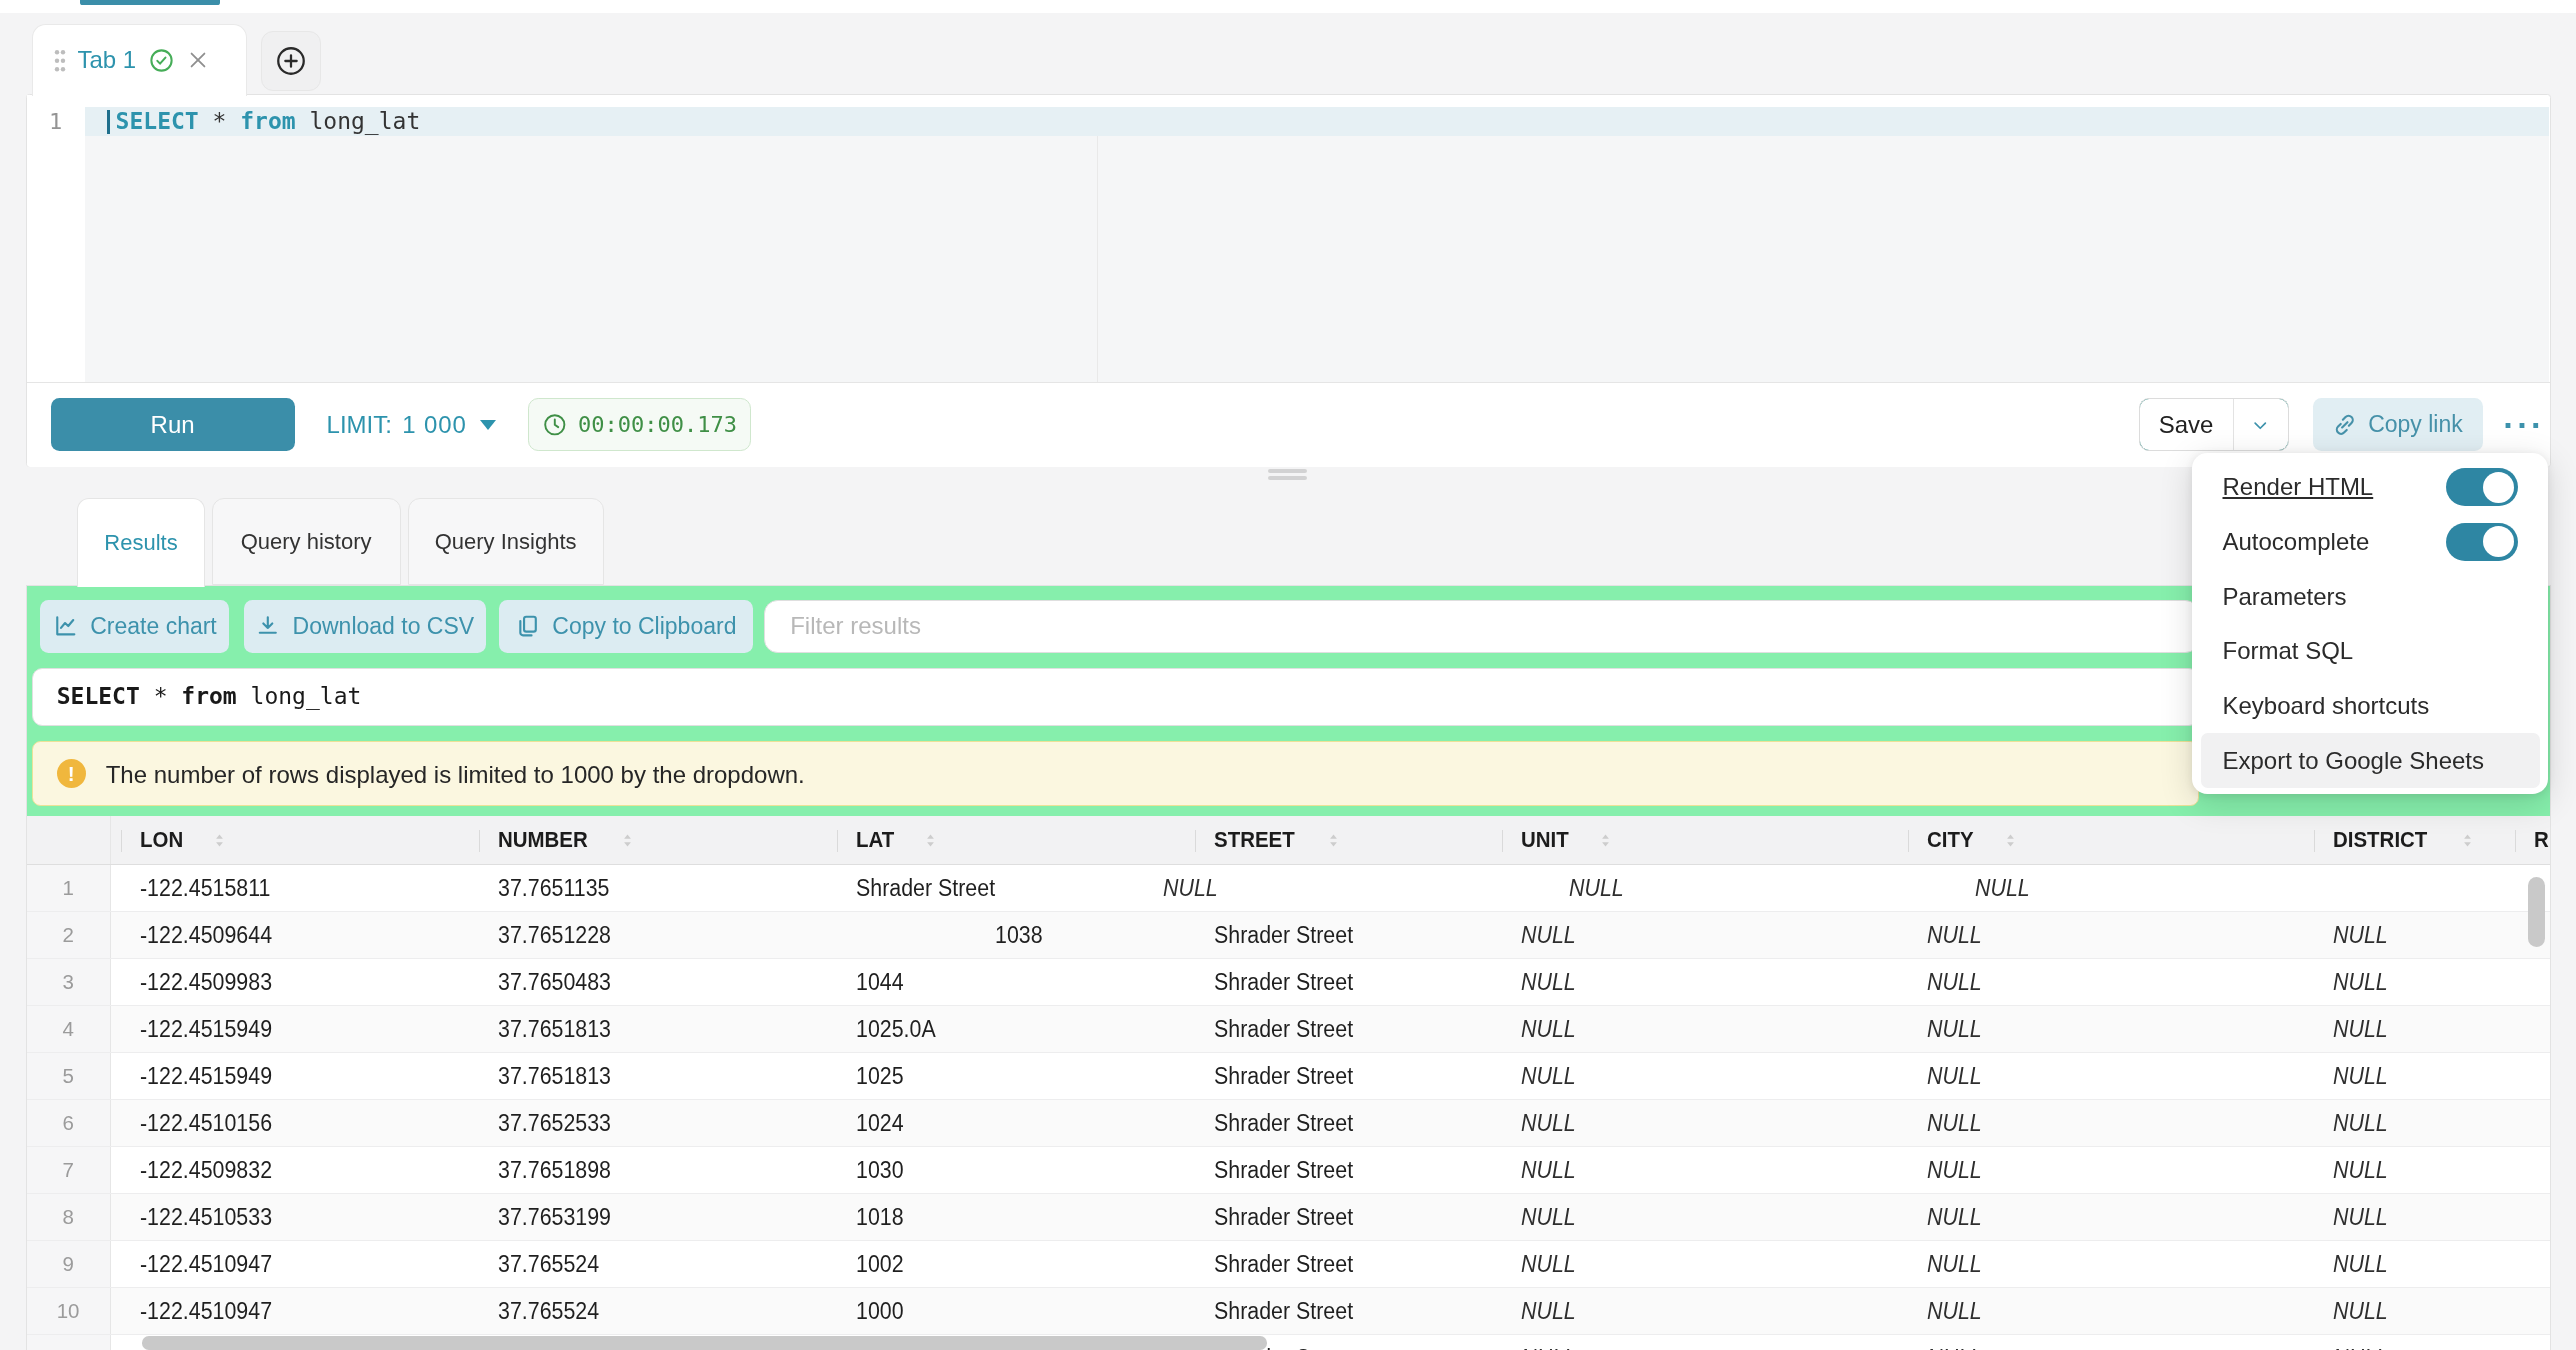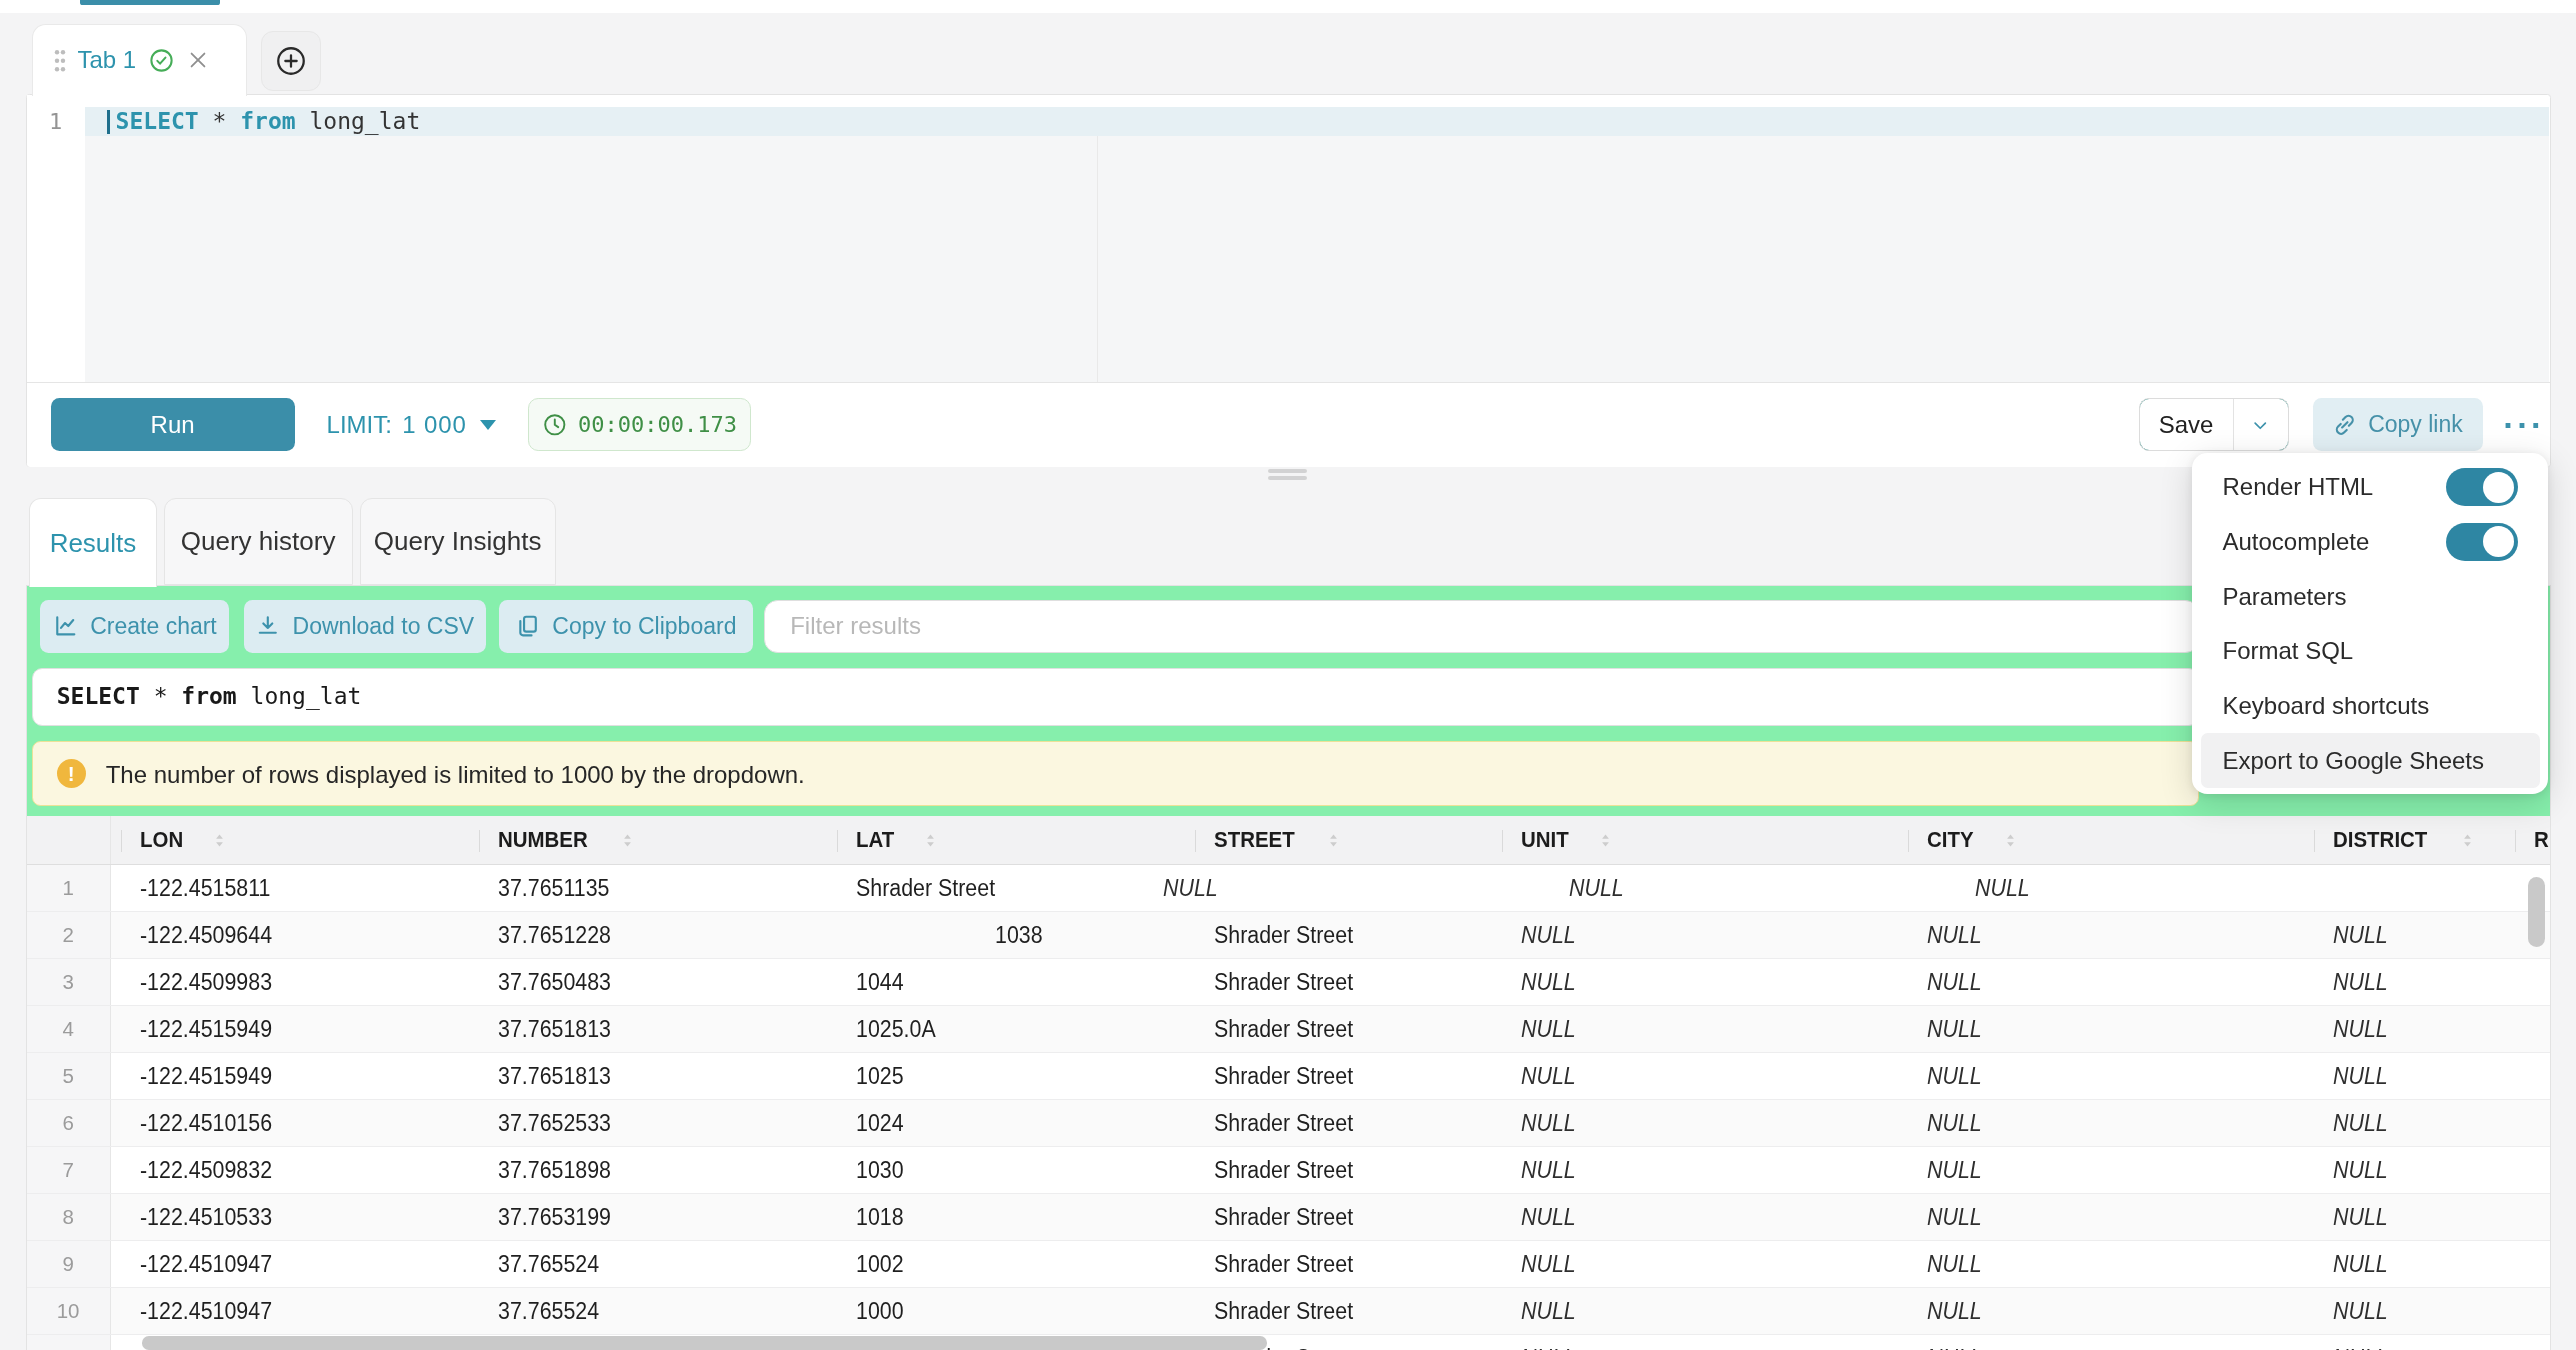--- a/index.html
+++ b/index.html
@@ -61,21 +61,21 @@
     color:#3d92ac; font-size:34px; font-weight:bold; letter-spacing:2.6px; line-height:34px; font-family:inherit; }
 
   
   .split { position:absolute; left:1268px; top:469px; width:39px; height:13.6px; cursor:row-resize; }
   .split i { display:block; width:39px; height:4.3px; background:#d2d2d3; border-radius:2.6px; margin-bottom:2.6px; }
 
   
   .rtabs { position:absolute; left:25.6px; top:498px; width:2525px; height:89px; }
   .rtab { position:absolute; top:0; height:87px; background:#f7f7f8; border:0.9px solid #e5e5e5;
     border-radius:12px 12px 0 0; display:flex; align-items:center; justify-content:center;
-    font-size:26px; color:#333333; }
+    font-size:22px; color:#333333;margin-left:48px; }
   .rtab.act { background:#ffffff; border-bottom:none; height:89px; z-index:3; color:#2d93ad; }
 
   
   .results-panel { position:absolute; left:25.6px; top:585px; width:2525px; height:821px; background:#86efac;
     border:0.9px solid #e3e3e3; z-index:2; overflow:hidden; }
   .abtn { position:absolute; top:13.6px; height:53px; border:none; border-radius:8.5px; background:#dcecf2;
     color:#3d92ac; font-size:23px; display:flex; align-items:center; justify-content:center; gap:12px;
     font-family:inherit; white-space:nowrap; }
   .filter { position:absolute; left:737px; top:13.6px; width:1435px; height:53px; border:1.7px solid #dfdfdf;
     border-radius:13.6px; font-size:24px; color:#333; padding:0 25.6px; font-family:inherit; background:#fff; outline:none; }
@@ -636,21 +636,21 @@
             </div>
           </div>
         </div>
       <div class="vsb"></div>
       <div class="hsb"></div>
     </div>
   </div>
 
   <div class="menu" id="menu">
       <div class="mrow" style="top: 6.8px;">
-        <div class="mlabel" style="position: static;">Render HTML</div>
+        <div class="mlabel" style="position: static; text-decoration: underline;">Render HTML</div>
         <div class="toggle">
           <div class="knob"></div>
         </div>
       </div>
       <div class="mrow" style="top: 61px;">
         <div class="mlabel" style="position: static;">Autocomplete</div>
         <div class="toggle">
           <div class="knob"></div>
         </div>
       </div>

